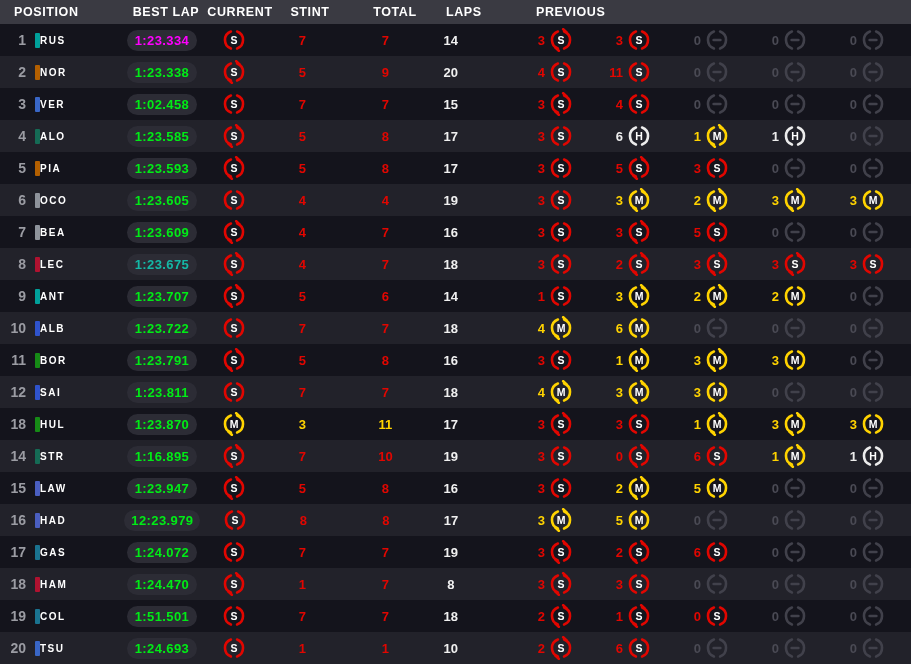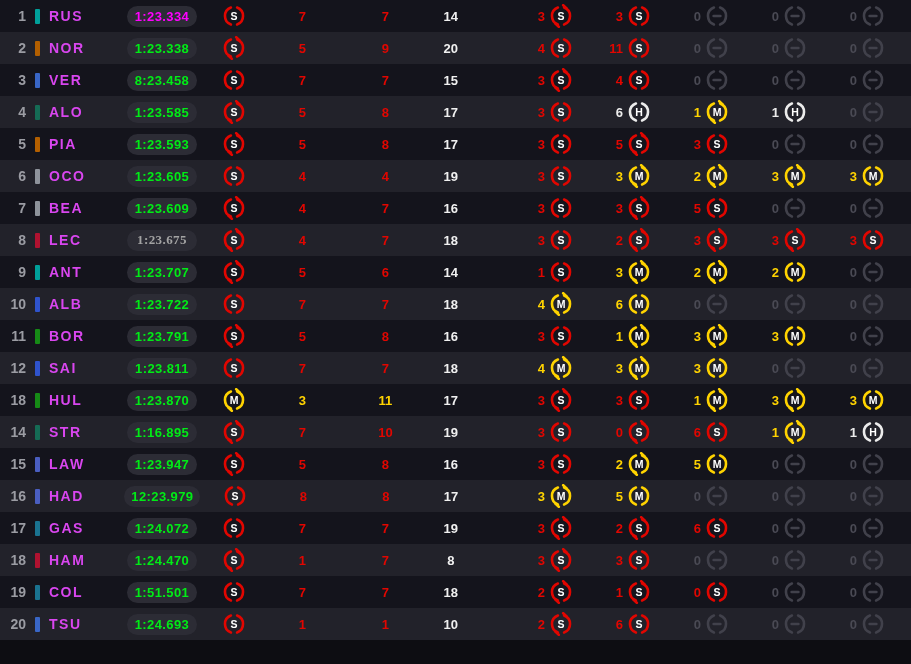--- a/index.html
+++ b/index.html
@@ -24,38 +24,48 @@
   .c-total { width:102px; text-align:center; }
   .c-laps  { width:32px;  text-align:center; }
   .c-sp    { width:56px; }
   .c-prev  { flex:1; display:flex; align-items:center; }
 
   .hdr .c-pos { padding-left:14px; }
   .hdr .c-prev { padding-left:2px; }
 
   .pos { width:26px; text-align:right; color:#9b9ca3; font-size:14px; font-weight:bold; }
   .bar { width:5px; height:15px; margin-left:9px; border-radius:1px; }
-  .drv { margin-left:9px; color:#d946ef; font-size:14px; font-weight:bold; letter-spacing:1.5px; }
+  .drv { margin-left:0; color:#ffffff; font-size:10px; font-weight:bold; letter-spacing:1.5px; }
 
   .pill {
     min-width:70px; height:21px; padding:0 8px; border-radius:11px; background:#2c2c35;
     display:flex; align-items:center; justify-content:center;
     font-size:13px; font-weight:bold; letter-spacing:.4px;
   }
 
   .num { font-size:13px; font-weight:bold; }
 
   .slot { width:78px; display:flex; align-items:center; }
   .slot .n { width:24px; text-align:right; font-size:13px; font-weight:bold; margin-right:4px; }
   .slot svg { flex:0 0 auto; }
 </style>
 </head>
 <body>
 
 <div id="app">
+  <div class="hdr">
+    <div class="c-pos">POSITION</div>
+    <div class="c-lap">BEST LAP</div>
+    <div class="c-cur">CURRENT</div>
+    <div class="c-stint">STINT</div>
+    <div class="c-total">TOTAL</div>
+    <div class="c-laps">LAPS</div>
+    <div class="c-sp"></div>
+    <div class="c-prev">PREVIOUS</div>
+  </div>
   <div class="rows" id="rows">
   <div class="row">
     <div class="c-pos">
       <span class="pos">1</span>
       <span class="bar" style="background: rgb(0, 160, 154);"></span>
       <span class="drv">RUS</span>
     </div>
     <div class="c-lap">
           <span class="pill" style="color: rgb(255, 0, 255);">1:23.334</span>
         </div>
@@ -202,21 +212,21 @@
         </div>
   </div>
 
   <div class="row">
     <div class="c-pos">
       <span class="pos">3</span>
       <span class="bar" style="background: rgb(57, 102, 198);"></span>
       <span class="drv">VER</span>
     </div>
     <div class="c-lap">
-          <span class="pill" style="color: rgb(0, 235, 22);">8:23.458</span>
+          <span class="pill" style="color: rgb(0, 235, 22);">1:02.458</span>
         </div>
     <div class="c-cur">
           <svg width="24" height="24" viewBox="0 0 24 24">
             <path d="M 15.08 3.54 A 9 9 0 0 1 15.08 20.46" fill="none" stroke="#e10600" stroke-width="2.6" stroke-linecap="round"></path>
             <path d="M 8.92 20.46 A 9 9 0 0 1 8.92 3.54" fill="none" stroke="#e10600" stroke-width="2.6" stroke-linecap="round"></path>
             <text x="12" y="15.8" text-anchor="middle" font-size="10.5" font-weight="bold" font-family="Liberation Sans, sans-serif" fill="#ffffff">S</text>
           </svg>
         </div>
     <div class="c-stint num" style="color: rgb(225, 6, 0);">7</div>
     <div class="c-total num" style="color: rgb(225, 6, 0);">7</div>
@@ -592,21 +602,21 @@
         </div>
   </div>
 
   <div class="row">
     <div class="c-pos">
       <span class="pos">8</span>
       <span class="bar" style="background: rgb(176, 18, 48);"></span>
       <span class="drv">LEC</span>
     </div>
     <div class="c-lap">
-          <span class="pill" style="color: #a3a3a3; font-family: Liberation Serif, serif;">1:23.675</span>
+          <span class="pill" style="color: #14b8a6;">1:23.675</span>
         </div>
     <div class="c-cur">
           <svg width="24" height="24" viewBox="0 0 24 24">
             <path d="M 15.08 3.54 A 9 9 0 0 1 15.08 20.46" fill="none" stroke="#e10600" stroke-width="2.6" stroke-linecap="round"></path>
             <path d="M 8.92 20.46 A 9 9 0 0 1 8.92 3.54" fill="none" stroke="#e10600" stroke-width="2.6" stroke-linecap="round"></path>
             <line x1="14.2" y1="1.2" x2="17.4" y2="4.1" fill="none" stroke="#e10600" stroke-width="2.6" stroke-linecap="round"></line>
             <line x1="9.8" y1="22.8" x2="6.6" y2="19.9" fill="none" stroke="#e10600" stroke-width="2.6" stroke-linecap="round"></line>
             <text x="12" y="15.8" text-anchor="middle" font-size="10.5" font-weight="bold" font-family="Liberation Sans, sans-serif" fill="#ffffff">S</text>
           </svg>
         </div>

